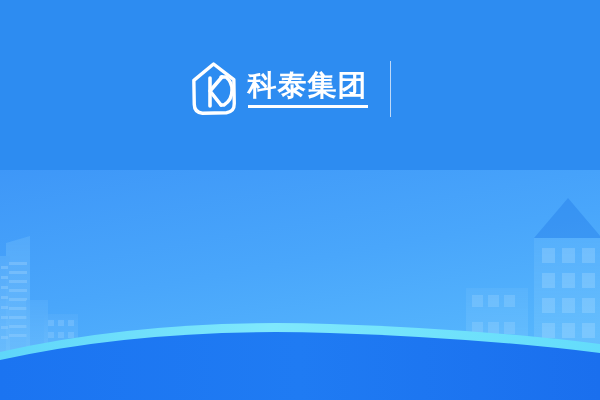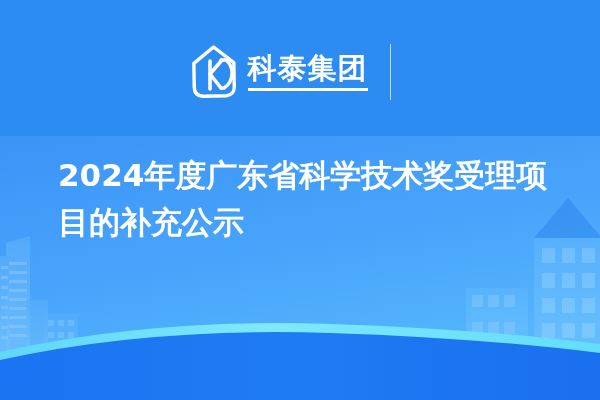--- a/index.html
+++ b/index.html
@@ -30,21 +30,21 @@
     position: absolute;
     left: 0; top: 0;
     width: 600px; height: 400px;
   }
 
   
   .header {
     position: absolute;
     left: 0; top: 0;
     width: 600px;
-    height: 136px;
+    height: 170px;
     background: #2d8cf1;
     display: flex;
     align-items: center;
     justify-content: center;
   }
   .header-inner {
     display: flex;
     align-items: center;
     margin-top: 8px;
   }
@@ -278,17 +278,14 @@
           </div>
         </div>
       </div>
 
       <div class="divider"></div>
 
 
     </div>
   </div>
 
-  <div class="title-wrap">
-    <div class="title-text">2024年度广东省科学技术奖受理项目的补充公示</div>
-  </div>
 
 </div>
 
 </body></html>

